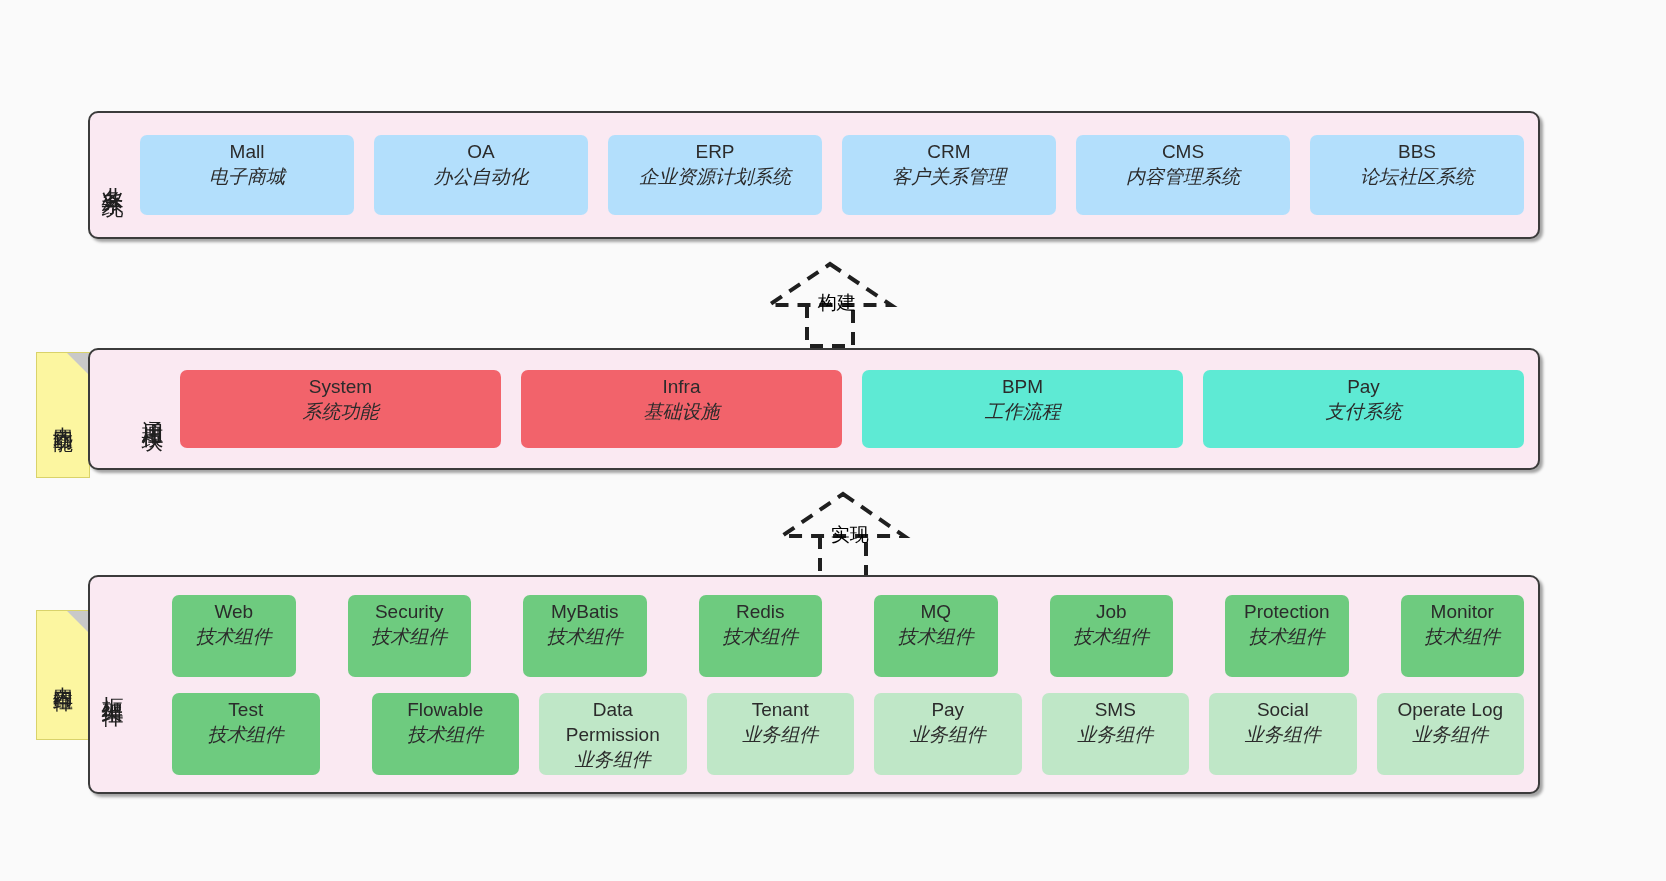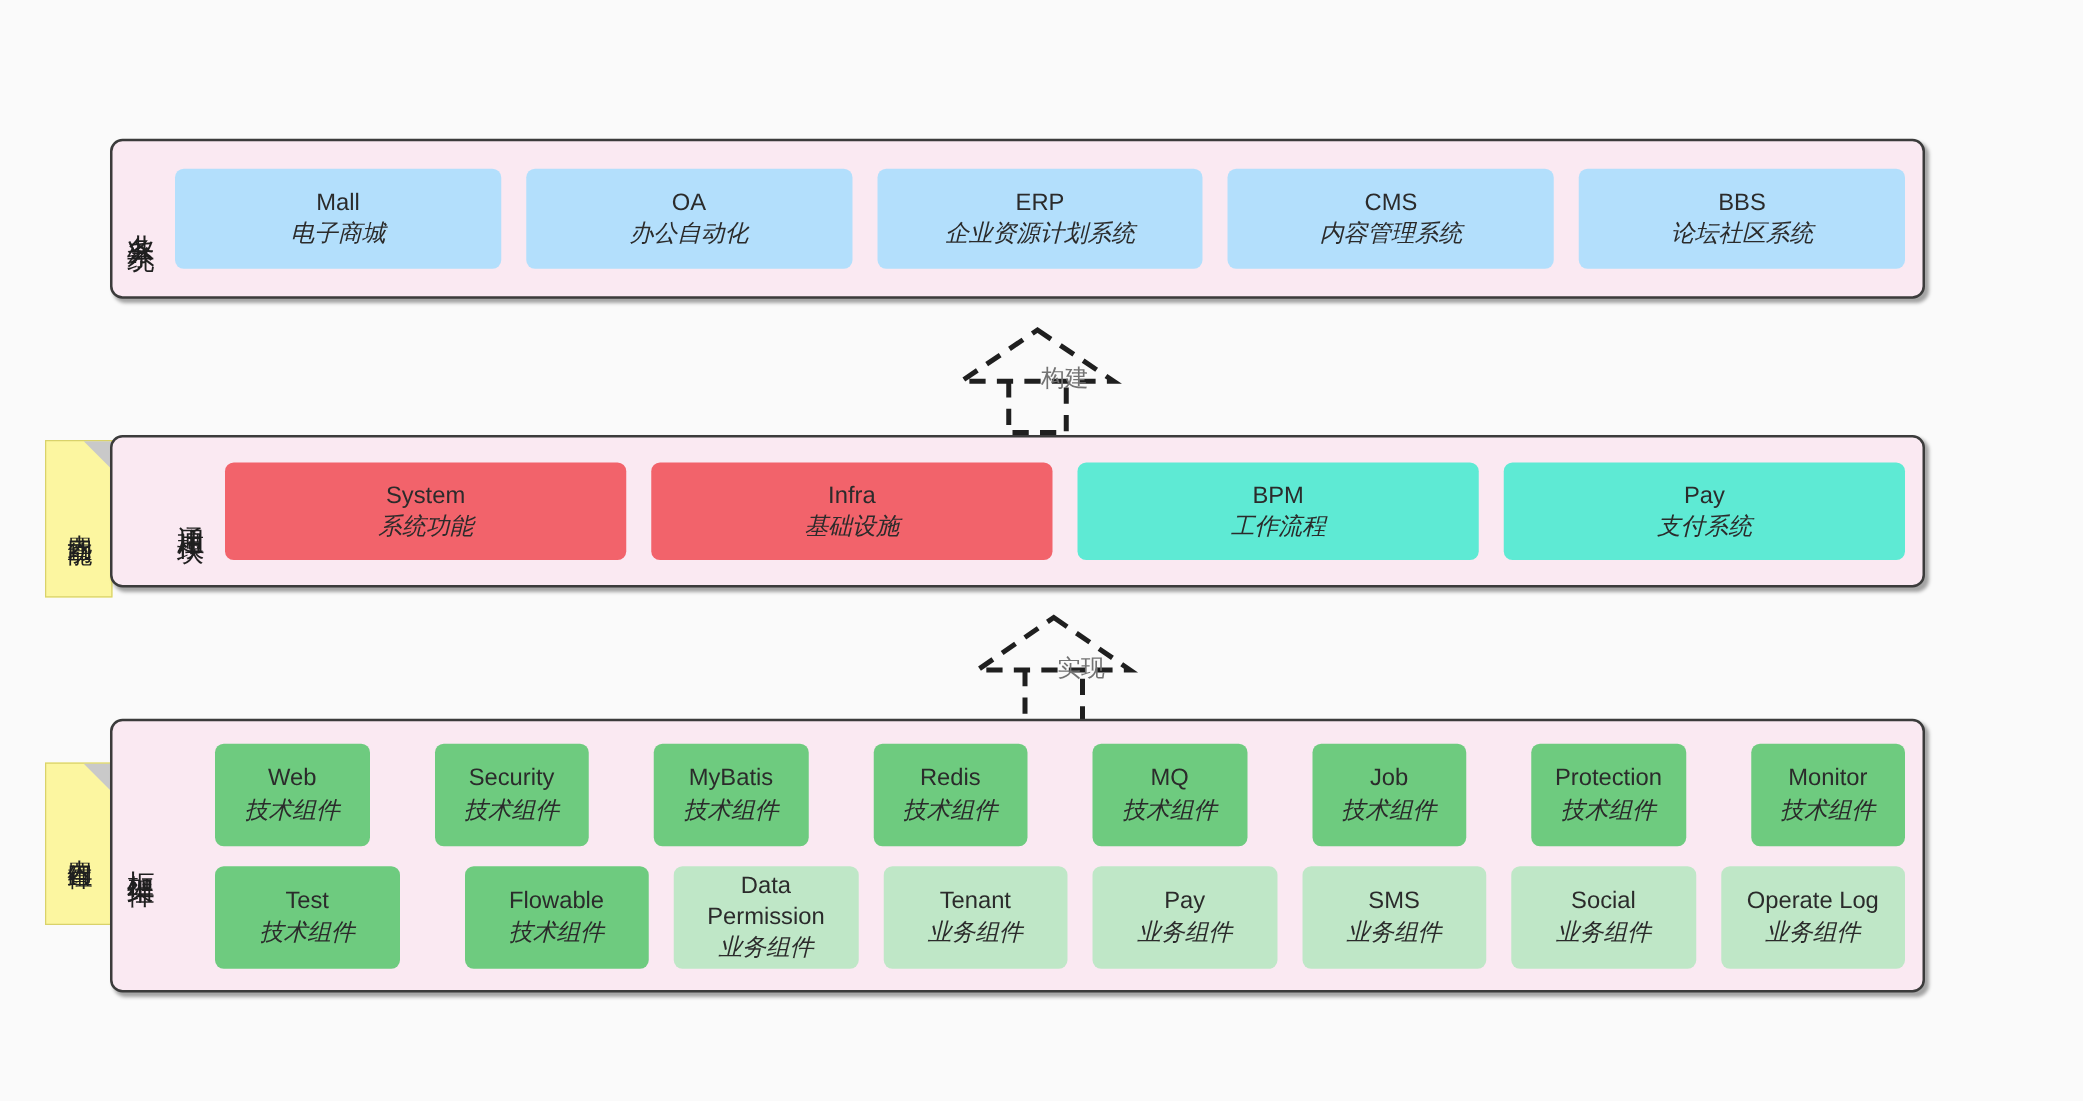--- a/index.html
+++ b/index.html
@@ -61,21 +61,20 @@
     gap: 20px;
     align-items: stretch;
   }
 
   .card {
     flex: 1 1 0;
     border-radius: 7px;
     display: flex;
     flex-direction: column;
     align-items: center;
-    justify-content: center;
     text-align: center;
     color: #2b2b2b;
     font-size: 19px;
     line-height: 1.32;
     box-sizing: border-box;
     padding: 4px 6px;
     min-width: 0;
   }
   .card .t-en { white-space: normal; }
   .card .t-cn { white-space: nowrap; font-style: italic; }
@@ -129,25 +128,24 @@
   #note-builtin-component { left: 36px; top: 610px; height: 130px; }
 
   
   .connector { position: absolute; }
   .connector svg { display: block; overflow: visible; }
   .connector-label {
     position: absolute;
     left: 50%;
     transform: translateX(-50%);
     font-size: 19px;
-    color: #737373;
+    color: #000000;
     background: transparent;
     white-space: nowrap;
     user-select: none;
-    margin-left: 15px;
   }
   #connector-build    { left: 745px; top: 258px; width: 170px; height: 90px; }
   #connector-build .connector-label { top: 32px; left: 54%; }
   #connector-implement{ left: 758px; top: 488px; width: 170px; height: 92px; }
   #connector-implement .connector-label { top: 34px; left: 54%; }
 </style>
 </head>
 <body>
 
 <div class="canvas">
@@ -162,20 +160,24 @@
         </div>
         <div class="card blue">
           <span class="t-en">OA</span>
           <span class="t-cn">办公自动化</span>
         </div>
         <div class="card blue">
           <span class="t-en">ERP</span>
           <span class="t-cn">企业资源计划系统</span>
         </div>
         <div class="card blue">
+          <span class="t-en">CRM</span>
+          <span class="t-cn">客户关系管理</span>
+        </div>
+        <div class="card blue">
           <span class="t-en">CMS</span>
           <span class="t-cn">内容管理系统</span>
         </div>
         <div class="card blue">
           <span class="t-en">BBS</span>
           <span class="t-cn">论坛社区系统</span>
         </div>
       </div>
     </div>
   </div>

